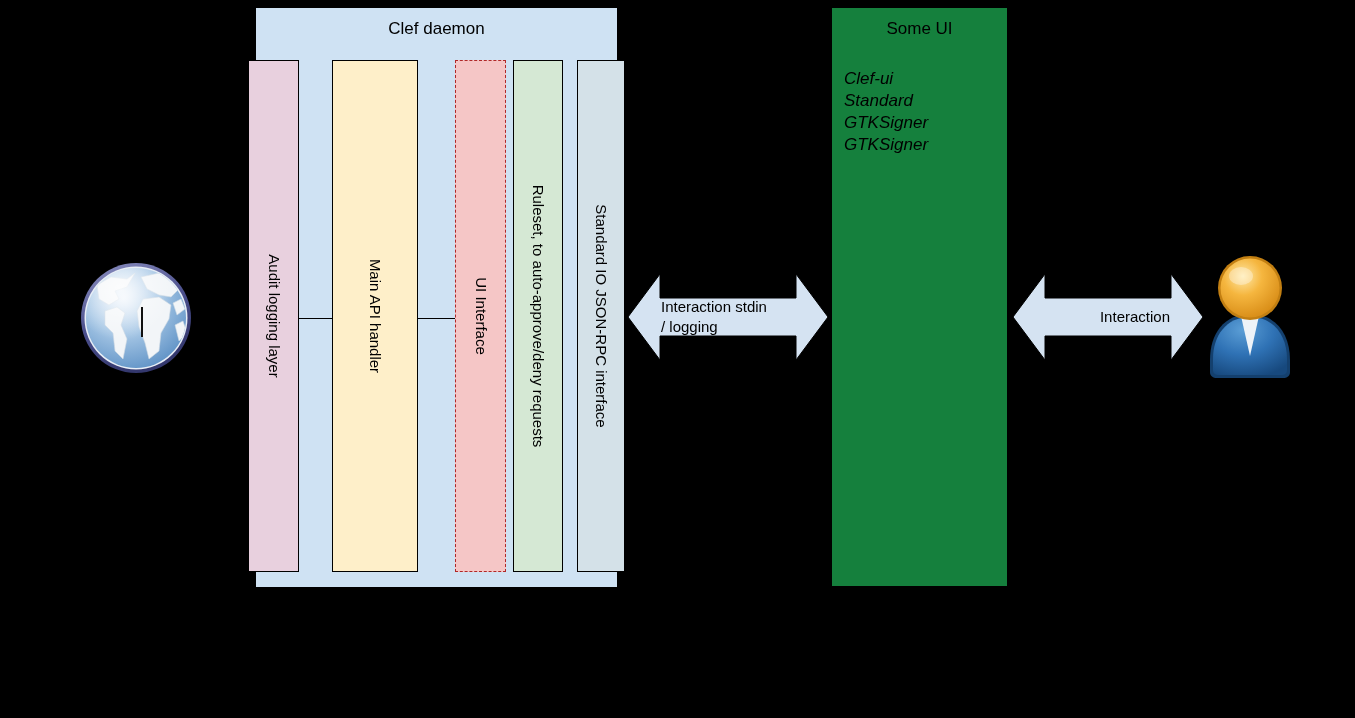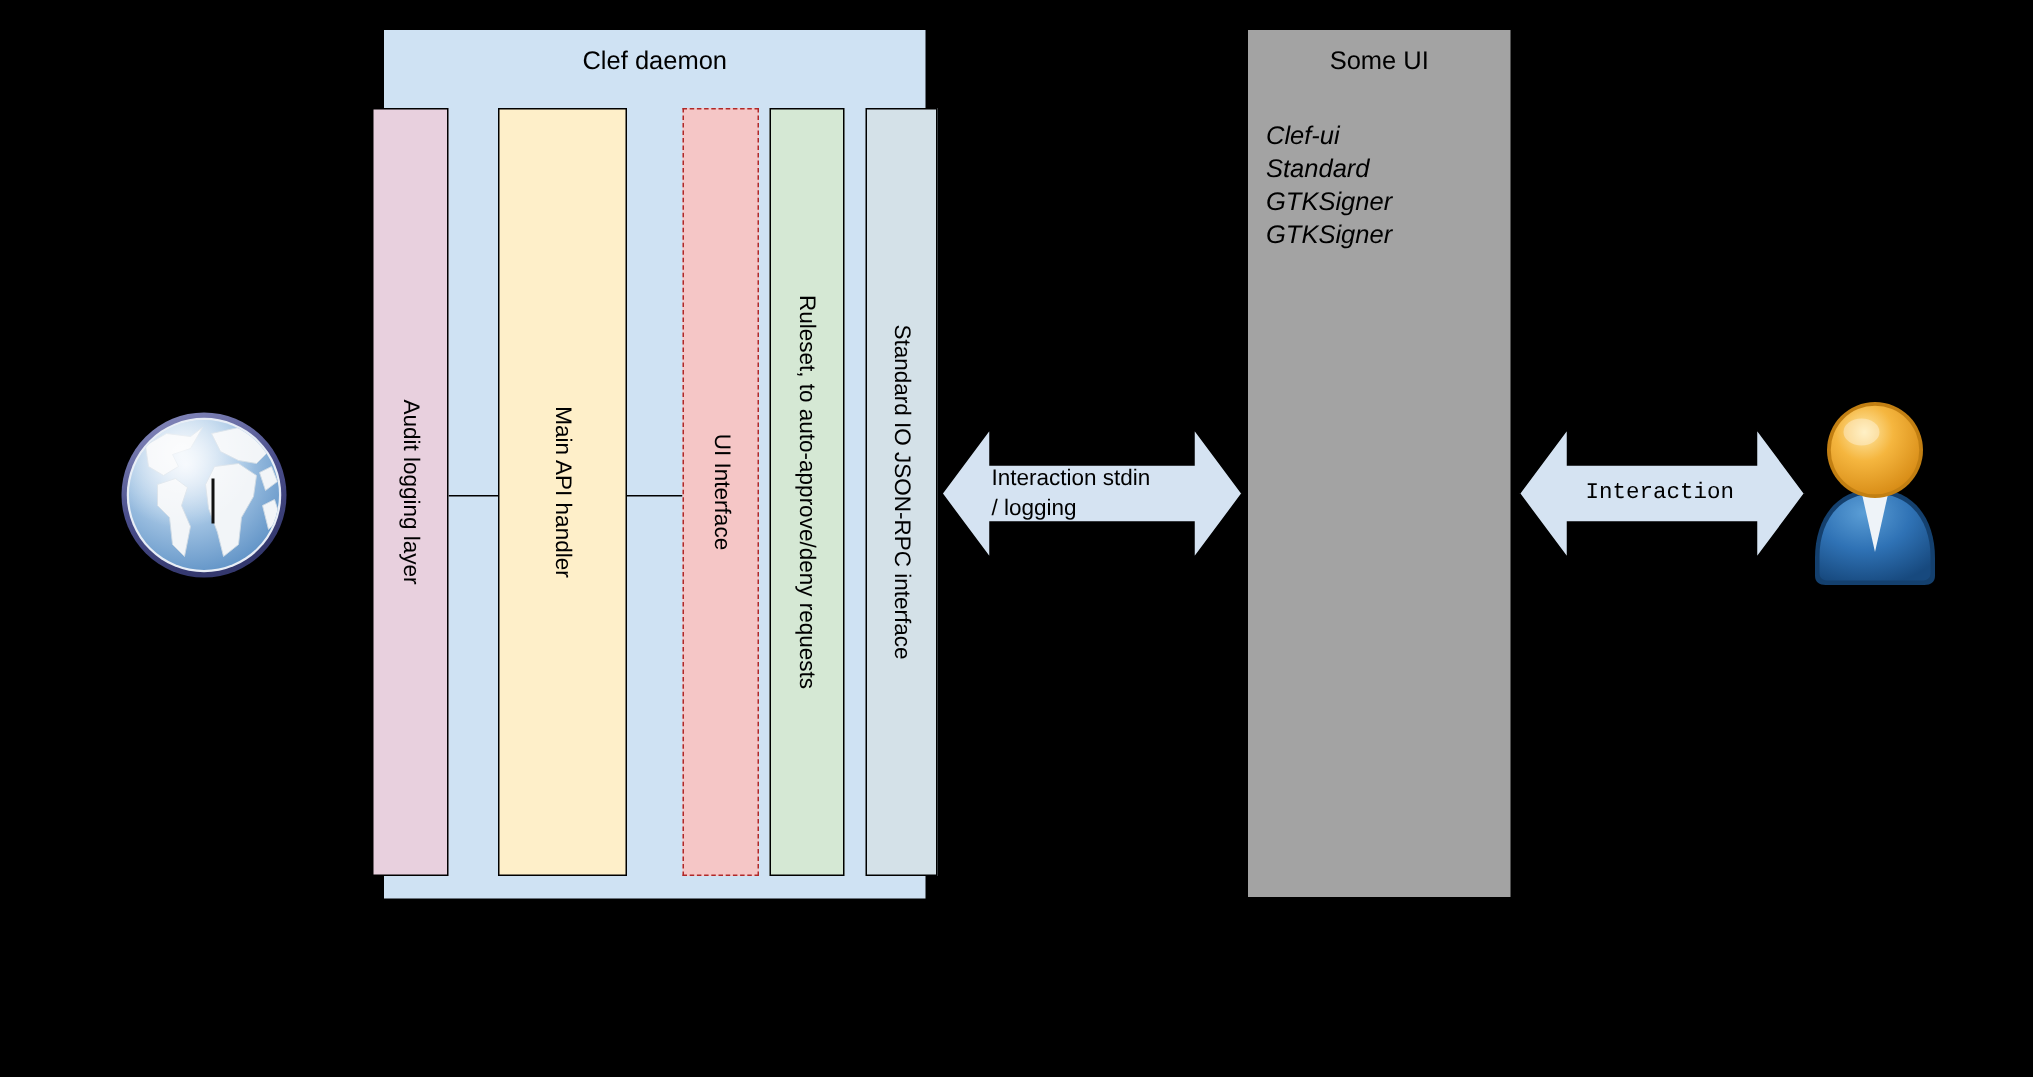--- a/index.html
+++ b/index.html
@@ -10,21 +10,21 @@
   body {
     width: 1355px;
     height: 718px;
     position: relative;
     overflow: hidden;
     font-family: "Liberation Sans", sans-serif;
   }
 
   #canvas {
     position: absolute;
-    left: 0; top: 12px;
+    left: 0; top: 0;
     width: 1355px;
     height: 588px;
   }
 
   
   .daemon-box {
     position: absolute;
     left: 256px;
     top: 8px;
     width: 361px;
@@ -100,21 +100,21 @@
   .conn-a { left: 299px; width: 33px; }
   .conn-b { left: 418px; width: 37px; }
 
   
   .someui-box {
     position: absolute;
     left: 832px;
     top: 8px;
     width: 175px;
     height: 578px;
-    background: #a3a3a3;
+    background: #15803d;
     box-sizing: border-box;
   }
   .someui-title {
     position: absolute;
     left: 0;
     top: 10px;
     width: 175px;
     text-align: center;
     font-size: 17px;
     color: #000000;
@@ -151,21 +151,21 @@
     justify-content: center;
     box-sizing: border-box;
     padding-left: 33px;
     padding-right: 33px;
     font-size: 15px;
     line-height: 20px;
     color: #000000;
   }
   .darrow-1 { left: 628px; top: 272px; width: 200px; }
   .darrow-2 { left: 1013px; top: 272px; width: 190px; }
-  .darrow-2 .darrow-label { justify-content: center; align-items: center; padding-left: 30px; font-family: Liberation Mono, monospace; }
+  .darrow-2 .darrow-label { justify-content: center; align-items: flex-end; padding-left: 30px; }
 
   
   .globe-icon {
     position: absolute;
     left: 75px;
     top: 255px;
     width: 122px;
     height: 126px;
   }
   .user-icon {

